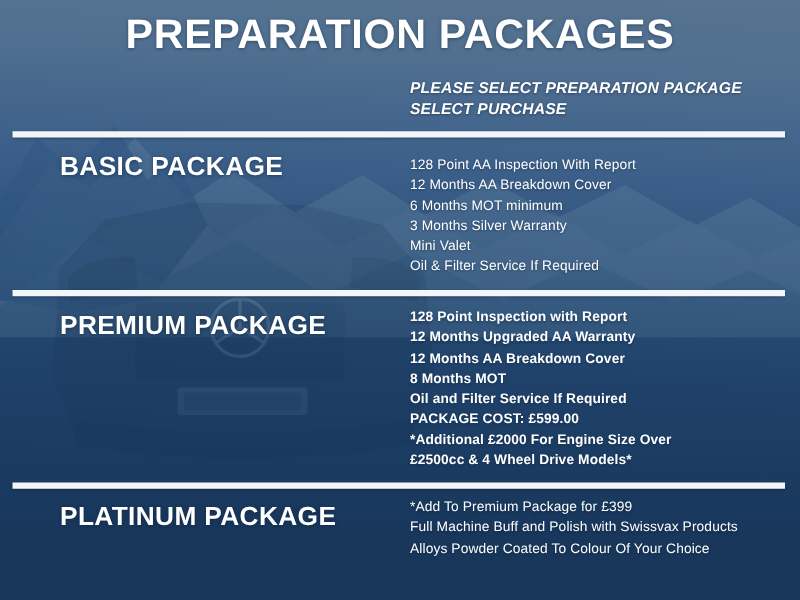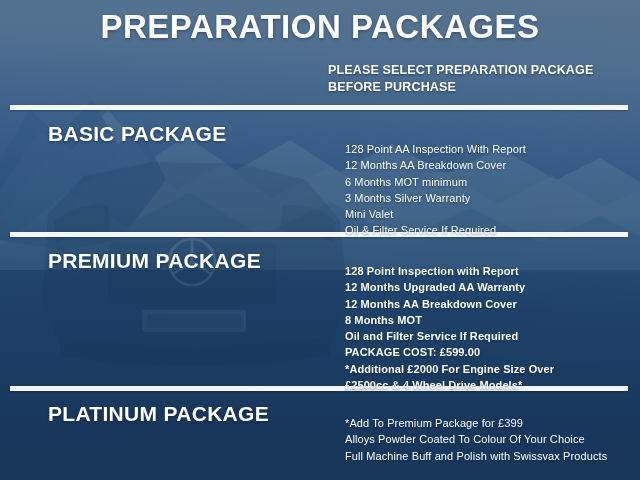--- a/index.html
+++ b/index.html
@@ -87,20 +87,21 @@
   .select-note {
     position: absolute;
     left: 328px;
     top: 62px;
     color: #ffffff;
     font-size: 12.5px;
     font-weight: bold;
     line-height: 17px;
     letter-spacing: .15px;
     text-shadow: 0 1px 2px rgba(10,30,55,.5);
+    font-style: italic;
   }
 
   .divider {
     position: absolute;
     left: 10px;
     width: 618px;
     height: 5px;
     background: #f3f6f8;
     box-shadow: 0 1px 2px rgba(10,28,50,.35);
   }
@@ -118,21 +119,21 @@
     text-shadow: 0 1px 3px rgba(10,30,55,.5);
     text-align: right;
   }
   .pkg-title.t1 { top: 122px; }
   .pkg-title.t2 { top: 249px; }
   .pkg-title.t3 { top: 402px; }
 
   .pkg-list {
     position: absolute;
     left: 328px;
-    margin: 17px;
+    margin: 0;
     padding: 0;
     list-style: none;
     color: #ffffff;
     font-size: 11px;
     line-height: 16.3px;
     letter-spacing: .1px;
     text-shadow: 0 1px 2px rgba(10,30,55,.45);
   }
   .pkg-list.l1 { top: 124px; }
   .pkg-list.l2 { top: 246px; font-weight: bold; }
@@ -168,21 +169,21 @@
   </svg>
 
   <div class="bg-veil"></div>
 
   <div class="content">
 
     <div class="poster-title">PREPARATION PACKAGES</div>
 
     <div class="select-note">
       <div>PLEASE SELECT PREPARATION PACKAGE</div>
-      <div>BEFORE PURCHASE</div>
+      <div>SELECT PURCHASE</div>
     </div>
 
     <div class="divider d1"></div>
     <div class="divider d2"></div>
     <div class="divider d3"></div>
 
     <div class="pkg-title t1">BASIC PACKAGE</div>
     <ul class="pkg-list l1">
       <li>128 Point AA Inspection With Report</li>
       <li>12 Months AA Breakdown Cover</li>
@@ -200,18 +201,18 @@
       <li>8 Months MOT</li>
       <li>Oil and Filter Service If Required</li>
       <li>PACKAGE COST: £599.00</li>
       <li>*Additional £2000 For Engine Size Over</li>
       <li>£2500cc &amp; 4 Wheel Drive Models*</li>
     </ul>
 
     <div class="pkg-title t3">PLATINUM PACKAGE</div>
     <ul class="pkg-list l3">
       <li>*Add To Premium Package for £399</li>
+      <li>Full Machine Buff and Polish with Swissvax Products</li>
       <li>Alloys Powder Coated To Colour Of Your Choice</li>
-      <li>Full Machine Buff and Polish with Swissvax Products</li>
     </ul>
 
   </div>
 </div>
 
 </body></html>

